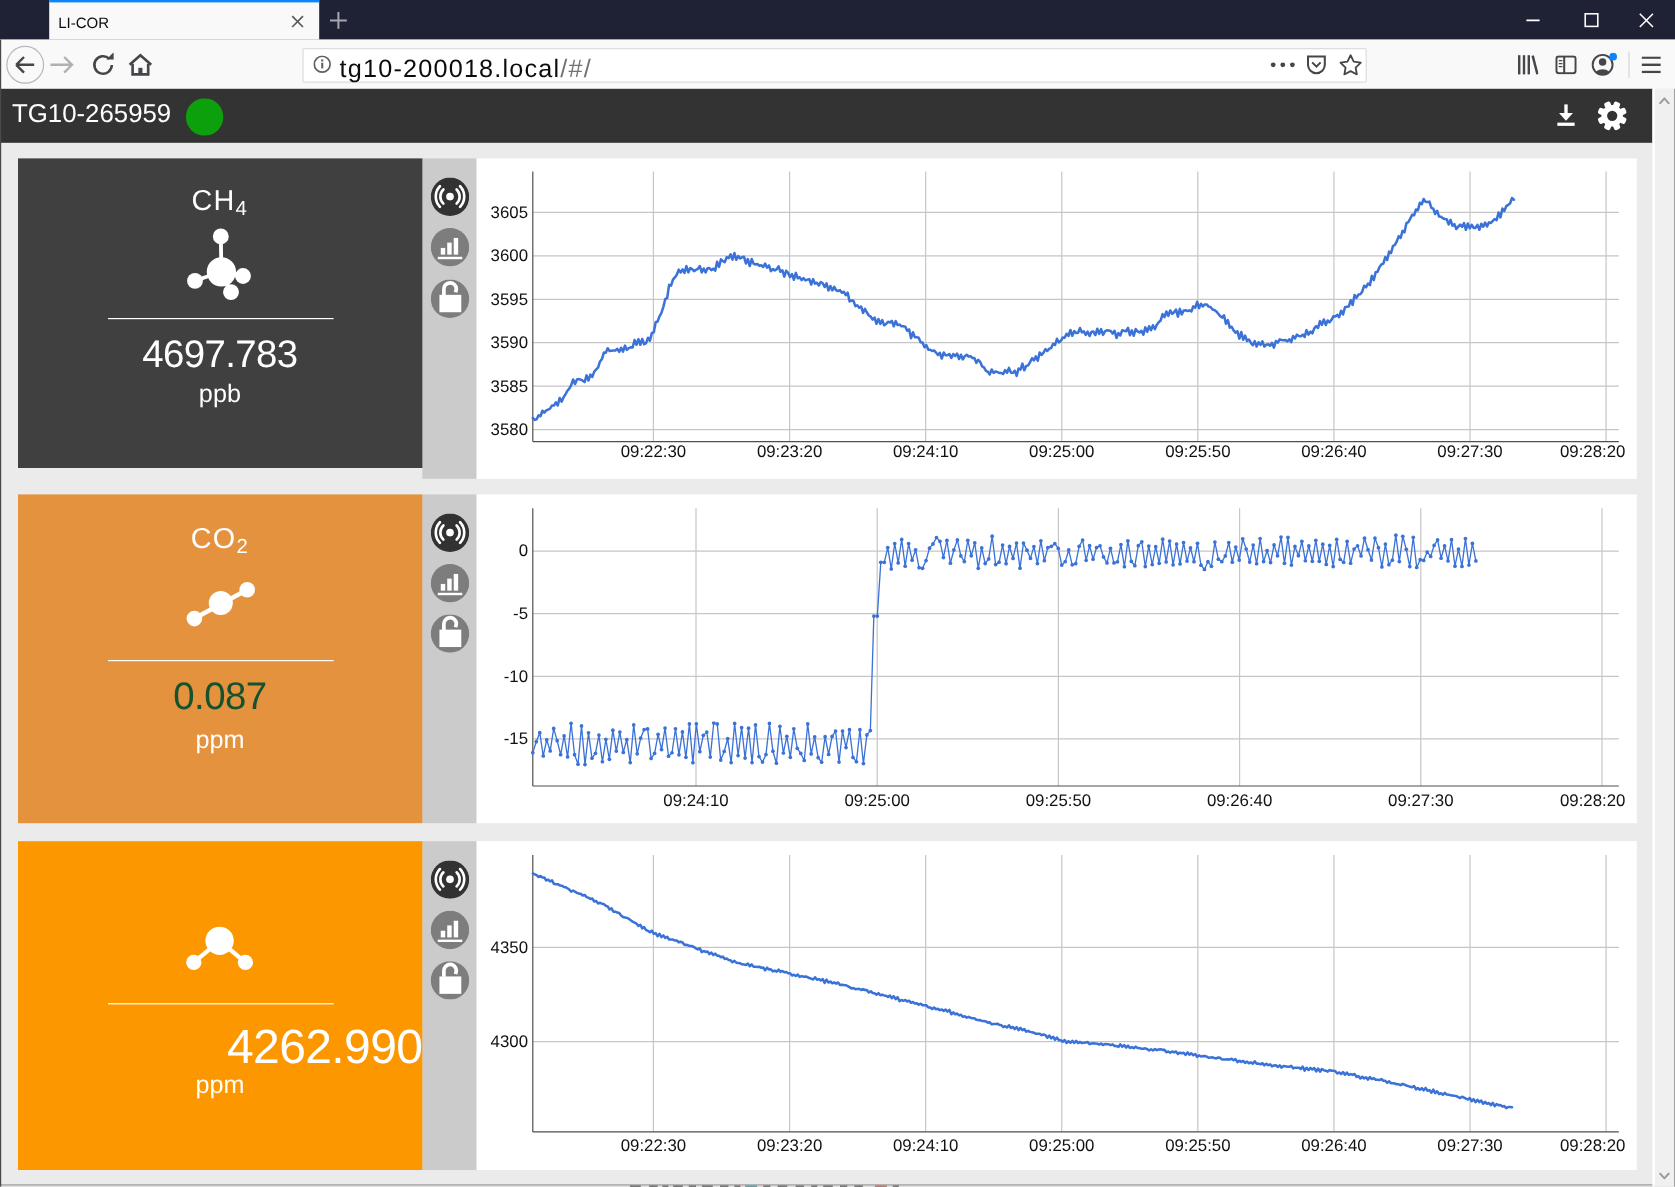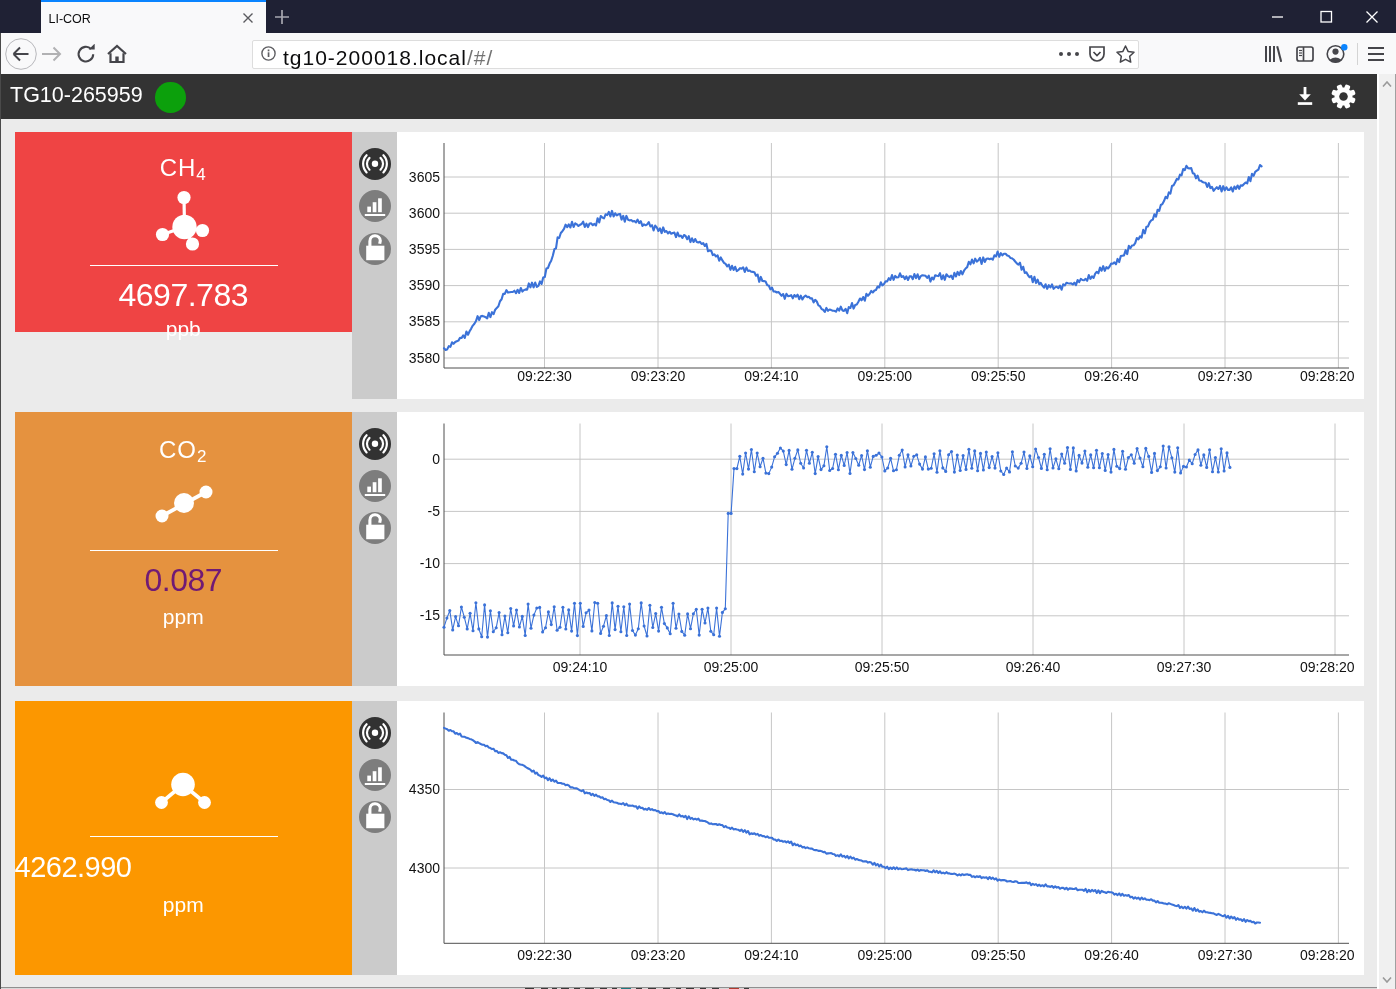--- a/index.html
+++ b/index.html
@@ -104,21 +104,21 @@
 <circle cx="12" cy="12" r="8.6" fill="#fff"></circle>
 <circle cx="12" cy="12" r="4.1" fill="#333"></circle>
 </svg>
 
 <div style="position:absolute;left:397px;top:132px;width:967px;height:266.5px;background:#fff"></div>
 <div style="position:absolute;left:397px;top:411.5px;width:967px;height:274px;background:#fff"></div>
 <div style="position:absolute;left:397px;top:700.5px;width:967px;height:274px;background:#fff"></div>
 <div style="position:absolute;left:352px;top:132px;width:45px;height:266.5px;background:#cbcbcb"></div>
 <div style="position:absolute;left:352px;top:411.5px;width:45px;height:274px;background:#cbcbcb"></div>
 <div style="position:absolute;left:352px;top:700.5px;width:45px;height:274px;background:#cbcbcb"></div>
-<div style="position:absolute;left:14.5px;top:132px;width:337.5px;height:200px;background:#ef4444">
+<div style="position:absolute;left:14.5px;top:132px;width:337.5px;height:258px;background:#404040">
 <div style="position:absolute;left:0;width:100%;top:22px;text-align:center;font-size:24px;letter-spacing:1px;color:#fff">CH<sub style="font-size:17px">4</sub></div>
 <div style="position:absolute;left:50%;top:91.5px;transform:translate(-50%,-50%)"><svg width="56" height="64" viewBox="0 0 56 64">
         <line x1="29.5" y1="37" x2="29" y2="7.5" stroke="#fff" stroke-width="3.2"></line>
         <line x1="29.5" y1="37" x2="7.5" y2="44.5" stroke="#fff" stroke-width="3.2"></line>
         <line x1="29.5" y1="37" x2="47.5" y2="40.5" stroke="#fff" stroke-width="3.2"></line>
         <line x1="29.5" y1="37" x2="37.5" y2="54" stroke="#fff" stroke-width="3.2"></line>
         <circle cx="29" cy="7.5" r="6.6" fill="#fff"></circle>
         <circle cx="7.5" cy="44.5" r="6.6" fill="#fff"></circle>
         <circle cx="47.5" cy="40.5" r="6.6" fill="#fff"></circle>
         <circle cx="37.5" cy="54" r="6.6" fill="#fff"></circle>
@@ -130,33 +130,33 @@
 </div>
 <div style="position:absolute;left:14.5px;top:411.5px;width:337.5px;height:274px;background:#e5923f">
 <div style="position:absolute;left:0;width:100%;top:24px;text-align:center;font-size:24px;letter-spacing:1px;color:#fff">CO<sub style="font-size:17px">2</sub></div>
 <div style="position:absolute;left:50%;top:94.5px;transform:translate(-50%,-50%)"><svg width="60" height="44" viewBox="0 0 60 44">
         <line x1="9" y1="34" x2="53" y2="10" stroke="#fff" stroke-width="3.8"></line>
         <circle cx="9" cy="34" r="6.5" fill="#fff"></circle>
         <circle cx="53" cy="10" r="6.5" fill="#fff"></circle>
         <circle cx="31" cy="21" r="10" fill="#fff"></circle>
       </svg></div>
 <div style="position:absolute;left:75.5px;top:138px;width:188px;height:1px;background:#fff"></div>
-<div style="position:absolute;left:0;width:100%;top:150.0px;text-align:center;font-size:32px;letter-spacing:-0.5px;color:#701a75">0.087</div>
+<div style="position:absolute;left:0;width:100%;top:150.0px;text-align:center;font-size:32px;letter-spacing:-0.5px;color:#14532d">0.087</div>
 <div style="position:absolute;left:0;width:100%;top:193.0px;text-align:center;font-size:21px;color:#fff">ppm</div>
 </div>
 <div style="position:absolute;left:14.5px;top:700.5px;width:337.5px;height:274px;background:#fc9700">
 <div style="position:absolute;left:50%;top:93.2px;transform:translate(-50%,-50%)"><svg width="62" height="42" viewBox="0 0 62 42">
         <line x1="31" y1="13.5" x2="9.5" y2="31.5" stroke="#fff" stroke-width="3.6"></line>
         <line x1="31" y1="13.5" x2="52.5" y2="31.5" stroke="#fff" stroke-width="3.6"></line>
         <circle cx="9.5" cy="31.5" r="6.4" fill="#fff"></circle>
         <circle cx="52.5" cy="31.5" r="6.4" fill="#fff"></circle>
         <circle cx="31" cy="13.5" r="11.8" fill="#fff"></circle>
       </svg></div>
 <div style="position:absolute;left:75.5px;top:135px;width:188px;height:1px;background:#fff"></div>
-<div style="position:absolute;left:0;width:100%;top:150.5px;text-align:left;font-size:29px;letter-spacing:-0.5px;color:#fff">4262.990</div>
+<div style="position:absolute;left:0;width:100%;top:150.5px;text-align:right;font-size:40px;letter-spacing:-0.5px;color:#fff">4262.990</div>
 <div style="position:absolute;left:0;width:100%;top:192.0px;text-align:center;font-size:21px;color:#fff">ppm</div>
 </div>
 <div style="position:absolute;left:358.5px;top:148px"><svg width="32" height="32" viewBox="0 0 32 32">
       <circle cx="16" cy="16" r="16" fill="#323232"></circle>
 <circle cx="16" cy="15.8" r="3.2" fill="#fff"></circle>
 <path d="M10.5 9.9 A8.1 8.1 0 0 0 10.5 21.7" fill="none" stroke="#fff" stroke-width="2.2" stroke-linecap="round"></path>
 <path d="M7.6 7.2 A12.4 12.4 0 0 0 7.6 24.4" fill="none" stroke="#fff" stroke-width="2.2" stroke-linecap="round"></path>
 <path d="M21.5 9.9 A8.1 8.1 0 0 1 21.5 21.7" fill="none" stroke="#fff" stroke-width="2.2" stroke-linecap="round"></path>
 <path d="M24.4 7.2 A12.4 12.4 0 0 1 24.4 24.4" fill="none" stroke="#fff" stroke-width="2.2" stroke-linecap="round"></path>
 </svg></div>

